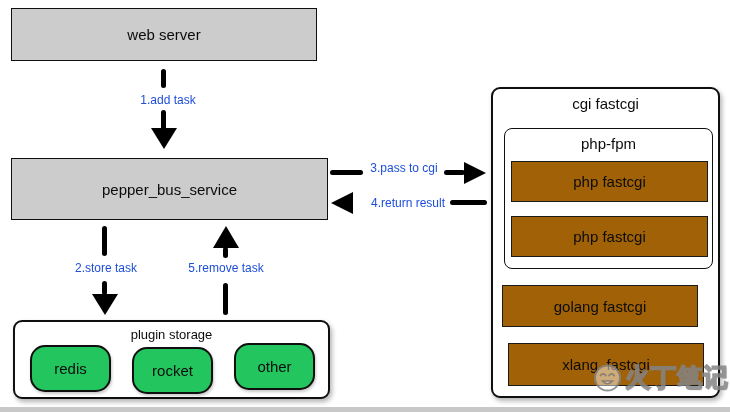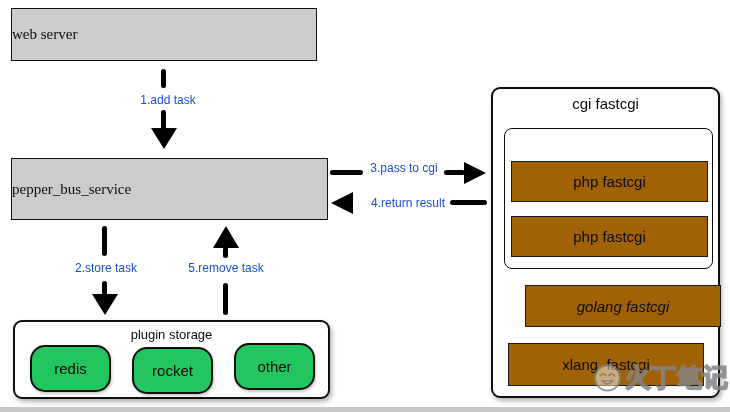--- a/index.html
+++ b/index.html
@@ -17,22 +17,22 @@
     overflow: hidden;
   }
   .abs { position: absolute; box-sizing: border-box; }
 
   
   .node {
     background: #cccccc;
     border: 1.5px solid #0f0f0f;
     display: flex;
     align-items: center;
-    font-size: 15px;
-    font-family: Liberation Serif, serif;
+    justify-content: center;
+    font-size: 15px;
   }
   
   .container-box {
     background: #ffffff;
     border: 2px solid #0f0f0f;
     border-radius: 9px;
     box-shadow: 2px 3px 5px rgba(0,0,0,0.30);
   }
   .container-title {
     width: 100%;
@@ -164,29 +164,30 @@
     </div>
     <div class="abs pill" style="left:219px; top:21px; width:81px; height:47px;">
       <span>other</span>
     </div>
   </div>
 
   <div class="abs container-box" style="left:491px; top:87px; width:229px; height:311px;">
     <div class="container-title" style="margin-top:6px;">cgi fastcgi</div>
 
     <div class="abs container-box" style="left:11px; top:39px; width:209px; height:141px; border-width:1.5px; box-shadow:none; border-radius:8px;">
+      <div class="container-title" style="margin-top:6px;">php-fpm</div>
       <div class="abs worker" style="left:6px; top:32px; width:197px; height:41px;">
         <span>php fastcgi</span>
       </div>
       <div class="abs worker" style="left:6px; top:87px; width:197px; height:41px;">
         <span>php fastcgi</span>
       </div>
     </div>
 
-    <div class="abs worker" style="left:32px; top:196px; width:196px; height:42px;font-style:italic;">
+    <div class="abs worker" style="left:9px; top:196px; width:196px; height:42px;">
       <span>golang fastcgi</span>
     </div>
     <div class="abs worker" style="left:15px; top:254px; width:196px; height:43px;">
       <span style="white-space:pre;">xlang  fastcgi</span>
     </div>
   </div>
 
   <div id="watermark" class="abs" style="left:592px; top:361px;">
     <svg width="31" height="31" viewBox="0 0 31 31">
       <circle cx="15.5" cy="16" r="12.5" fill="rgba(255,255,255,0.55)" stroke="#848484" stroke-width="2"></circle>

